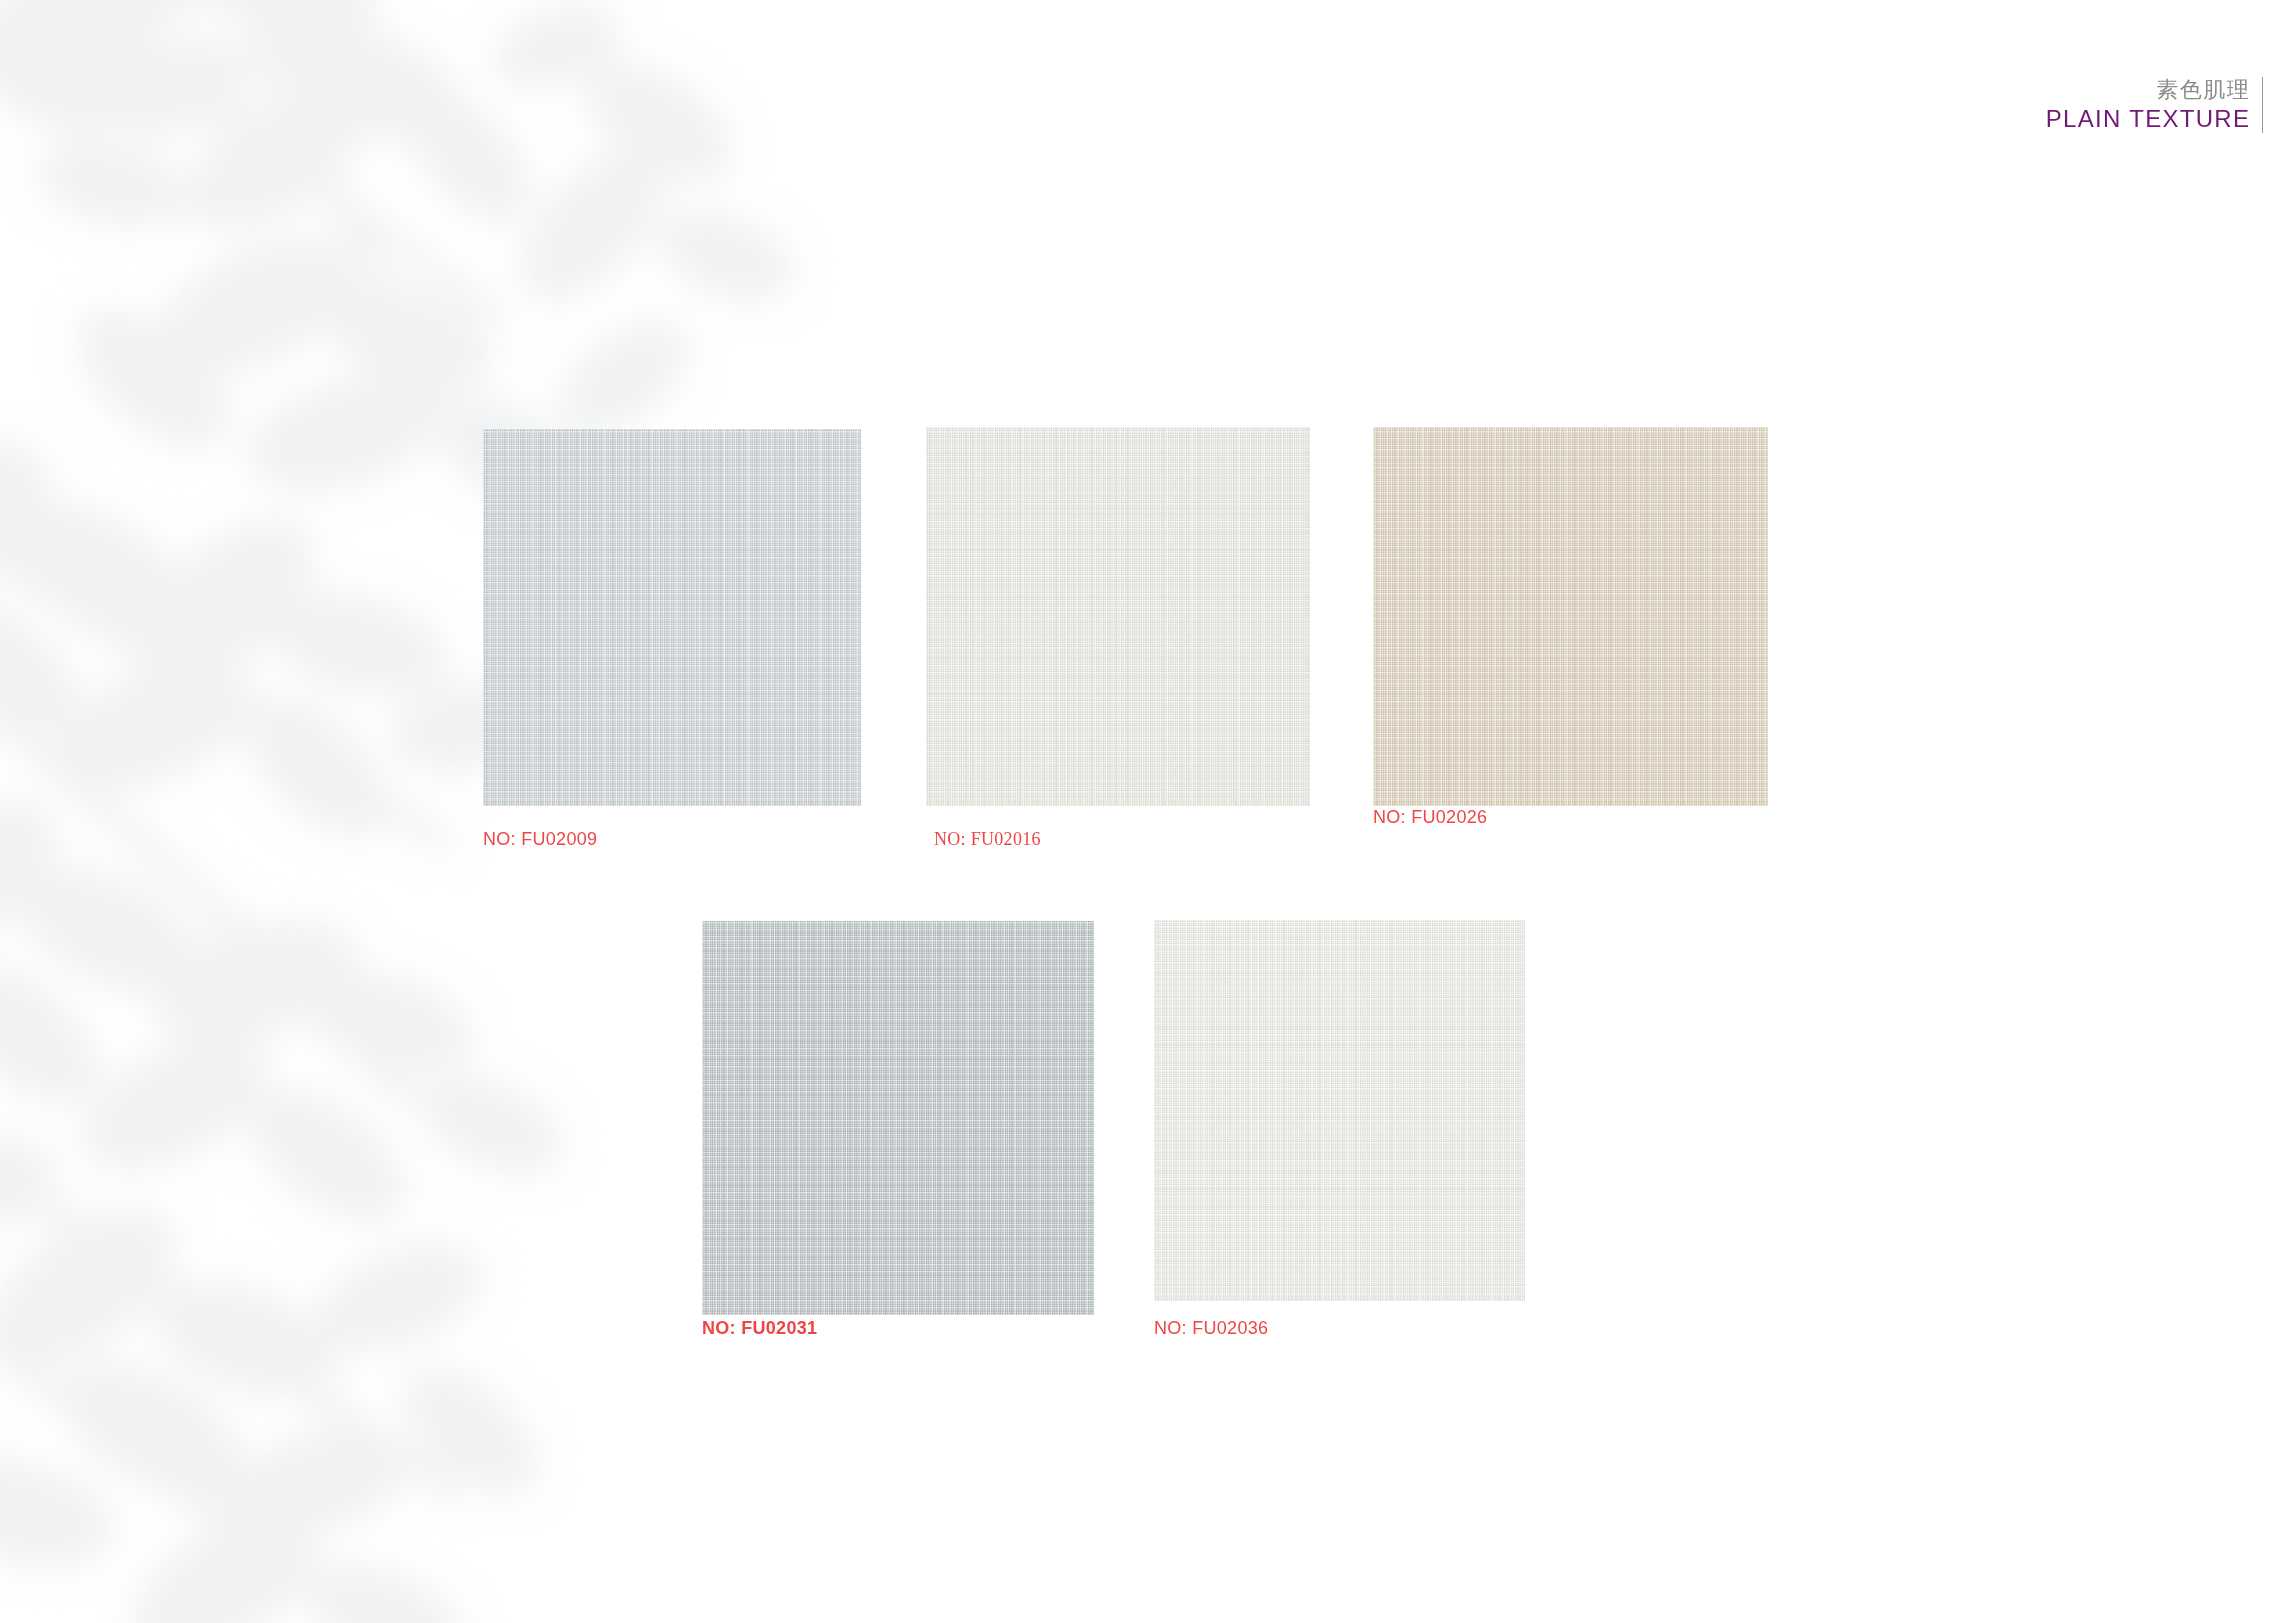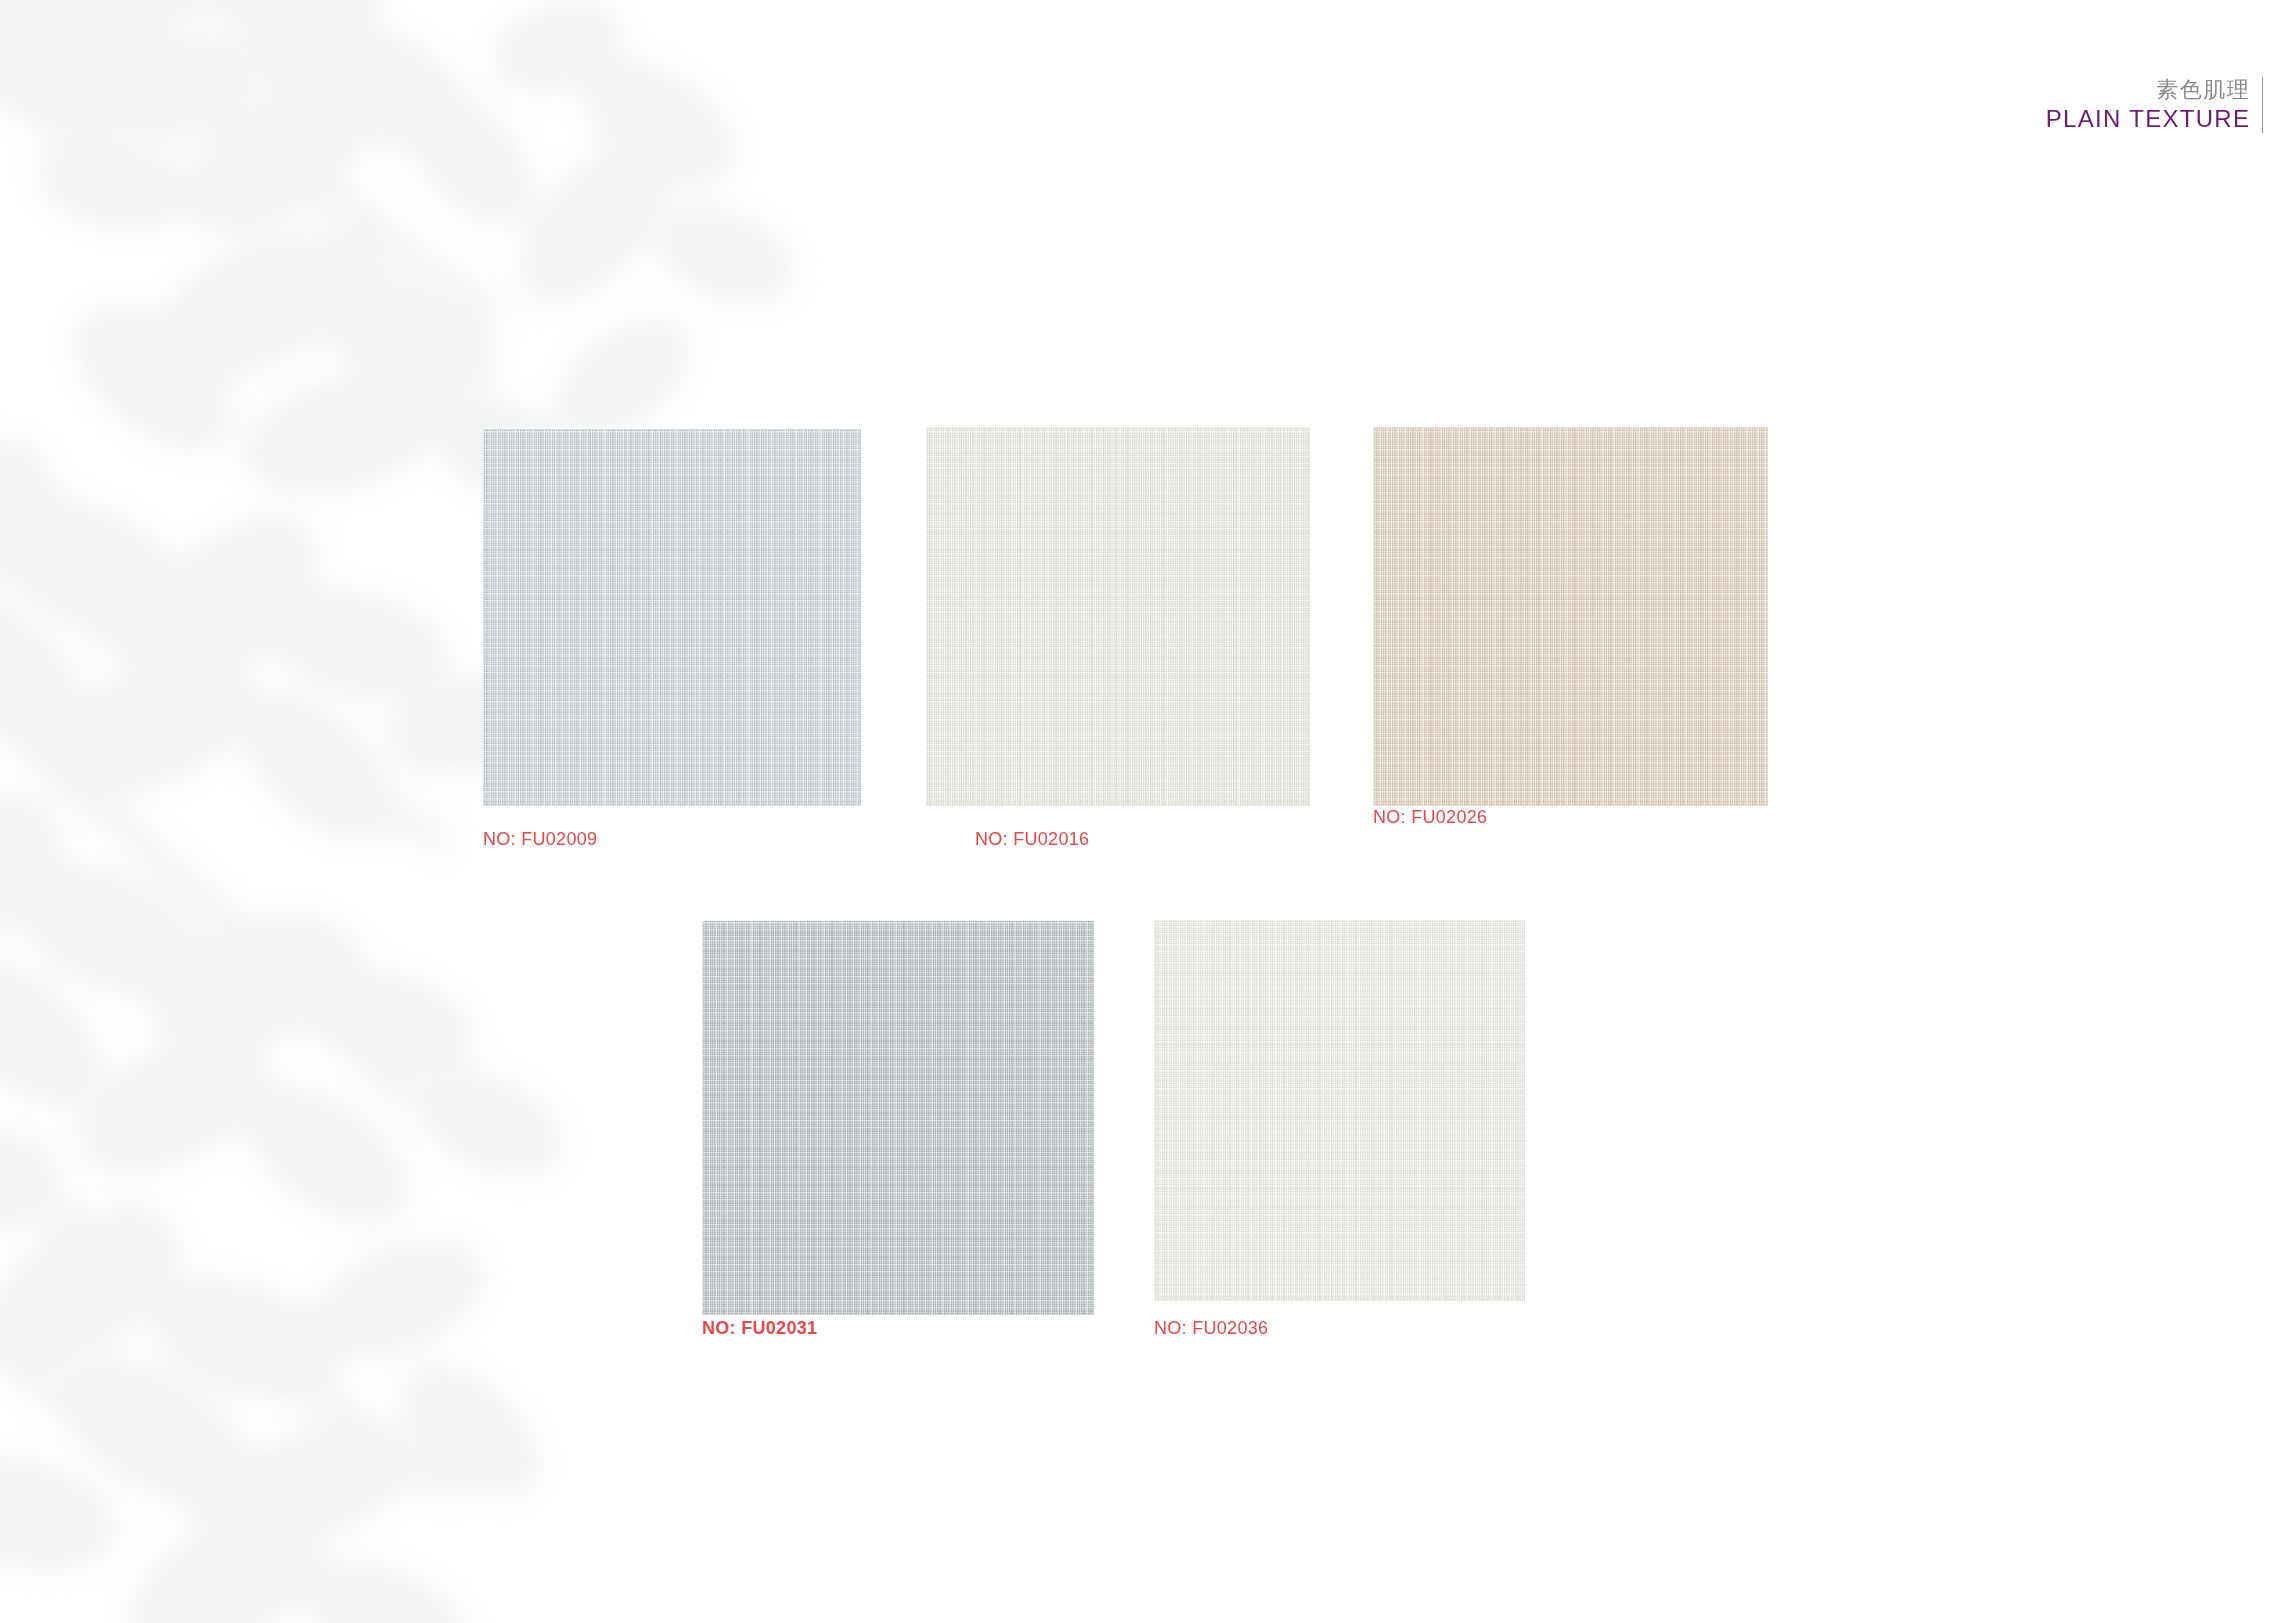--- a/index.html
+++ b/index.html
@@ -219,21 +219,21 @@
   </div>
 
   <div id="swatch-layer">
       <div class="swatch-card" style="left: 483px; top: 429px; width: 378px; height: 377px;">
         <div class="swatch-tile" style="background: rgb(195, 203, 208);"></div>
       </div>
       <div class="swatch-label" style="left: 483px; top: 829px;">NO: FU02009</div>
       <div class="swatch-card" style="left: 926px; top: 427px; width: 384px; height: 379px;">
         <div class="swatch-tile" style="background: rgb(228, 229, 220);"></div>
       </div>
-      <div class="swatch-label" style="left: 975px; top: 829px;">NO: FU02016</div>
+      <div class="swatch-label" style="left: 934px; top: 829px; font-family: Liberation Serif, serif;">NO: FU02016</div>
       <div class="swatch-card" style="left: 1373px; top: 427px; width: 395px; height: 379px;">
         <div class="swatch-tile" style="background: rgb(215, 201, 178);"></div>
       </div>
       <div class="swatch-label" style="left: 1373px; top: 807px;">NO: FU02026</div>
       <div class="swatch-card" style="left: 702px; top: 921px; width: 392px; height: 394px;">
         <div class="swatch-tile" style="background: rgb(178, 186, 189);"></div>
       </div>
       <div class="swatch-label" style="left: 702px; top: 1318px; font-weight: bold;">NO: FU02031</div>
       <div class="swatch-card" style="left: 1154px; top: 920px; width: 371px; height: 381px;">
         <div class="swatch-tile" style="background: rgb(232, 232, 225);"></div>

